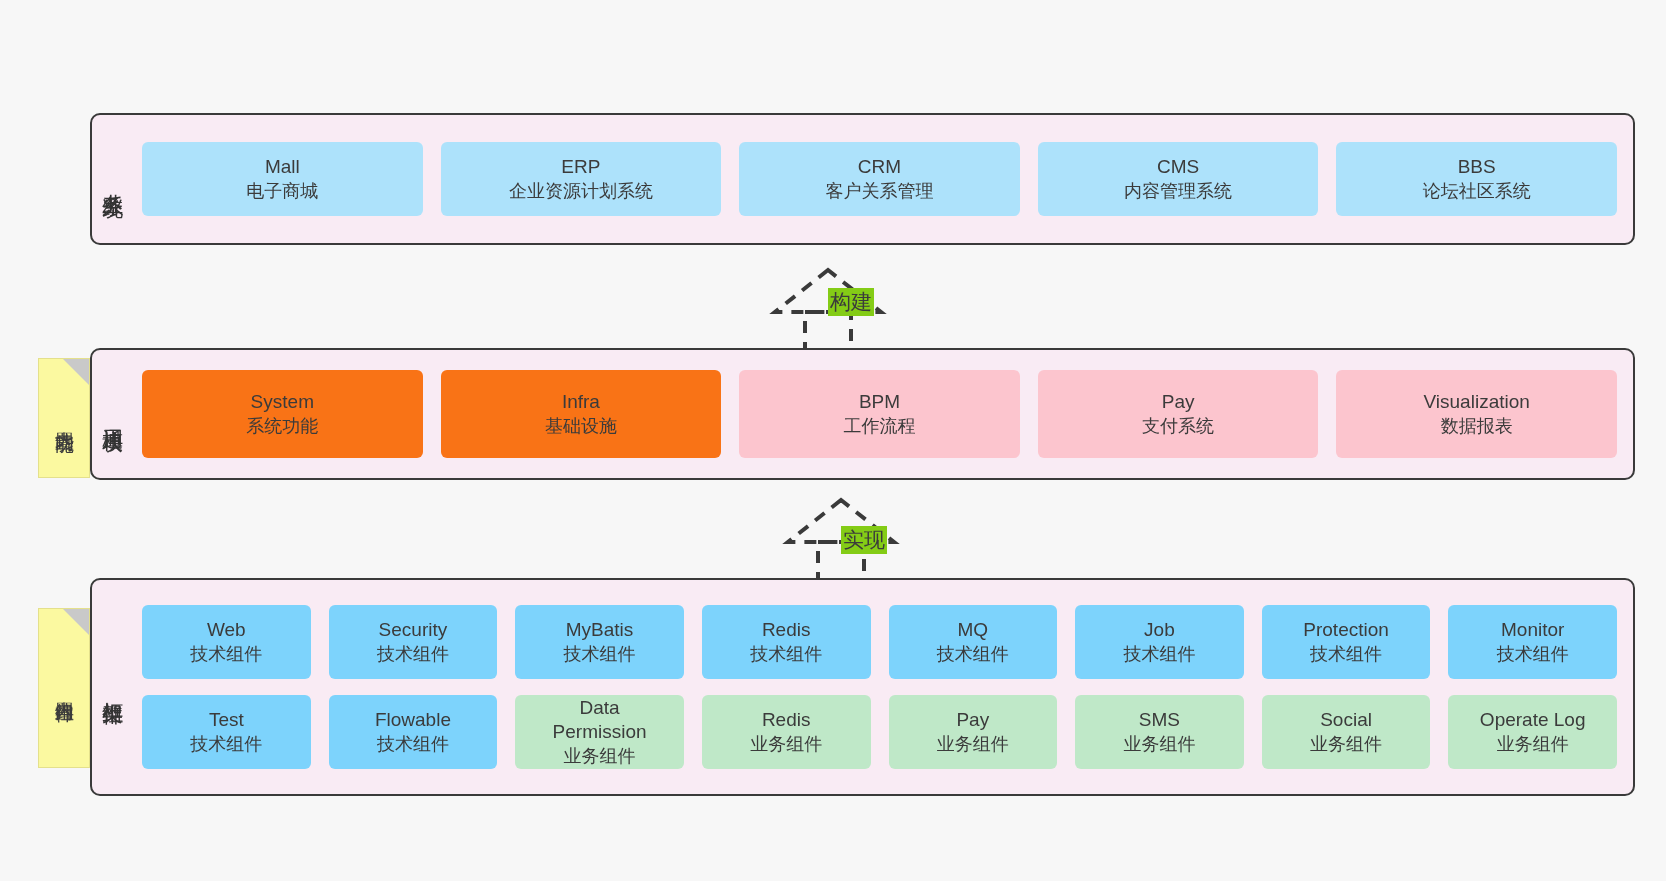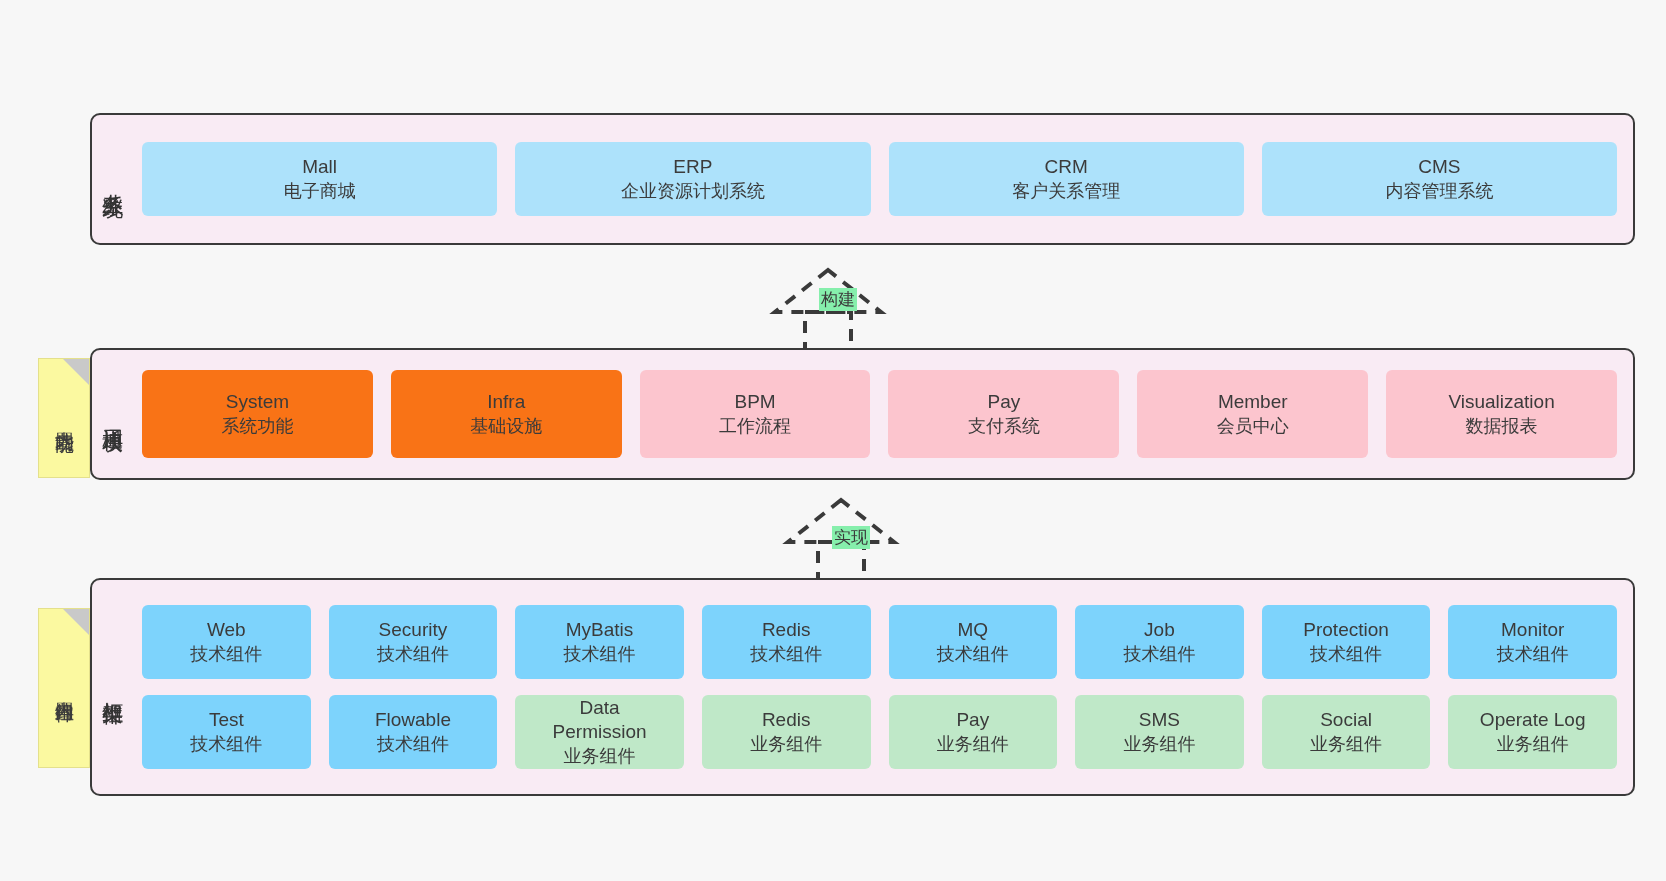--- a/index.html
+++ b/index.html
@@ -128,25 +128,26 @@
   }
 
   
   .connector {
     position: absolute;
     user-select: none;
   }
   .connector svg { display: block; overflow: visible; }
   .connector-label {
     position: absolute;
-    font-size: 17px;
+    font-size: 21px;
     color: #3b3b3b;
-    background: #86efac;
+    background: #84cc16;
     padding: 0 2px;
     white-space: nowrap;
+    margin-left: 9px;
   }
 </style>
 </head>
 <body>
 
 <div class="canvas">
 
   <div class="layer" id="layer-business-system" style="left:90px; top:113px; width:1545px; height:132px;">
     <div class="layer-label">业务系统</div>
     <div class="layer-body">
@@ -159,20 +160,24 @@
           <span class="en">ERP</span>
           <span class="cn">企业资源计划系统</span>
         </div>
         <div class="card card-blue">
           <span class="en">CRM</span>
           <span class="cn">客户关系管理</span>
         </div>
         <div class="card card-blue">
           <span class="en">CMS</span>
           <span class="cn">内容管理系统</span>
+        </div>
+        <div class="card card-blue">
+          <span class="en">BBS</span>
+          <span class="cn">论坛社区系统</span>
         </div>
       </div>
     </div>
   </div>
 
   <div class="connector" id="connector-build" style="left:757px; top:262px; width:160px; height:90px;">
     <svg width="160" height="90" viewBox="0 0 160 90">
 
       <polygon points="71,8 18,50 124,50" fill="none" stroke="#3a3a3a" stroke-width="4" stroke-dasharray="12 9" stroke-linejoin="miter"></polygon>
 
@@ -195,24 +200,20 @@
         </div>
         <div class="card card-pink">
           <span class="en">BPM</span>
           <span class="cn">工作流程</span>
         </div>
         <div class="card card-pink">
           <span class="en">Pay</span>
           <span class="cn">支付系统</span>
         </div>
         <div class="card card-pink">
-          <span class="en">Member</span>
-          <span class="cn">会员中心</span>
-        </div>
-        <div class="card card-pink">
           <span class="en">Visualization</span>
           <span class="cn">数据报表</span>
         </div>
       </div>
     </div>
   </div>
 
   <div class="note" id="note-builtin-function" style="left:38px; top:358px; width:52px; height:120px;">内置功能</div>
 
   <div class="connector" id="connector-implement" style="left:770px; top:492px; width:160px; height:90px;">

